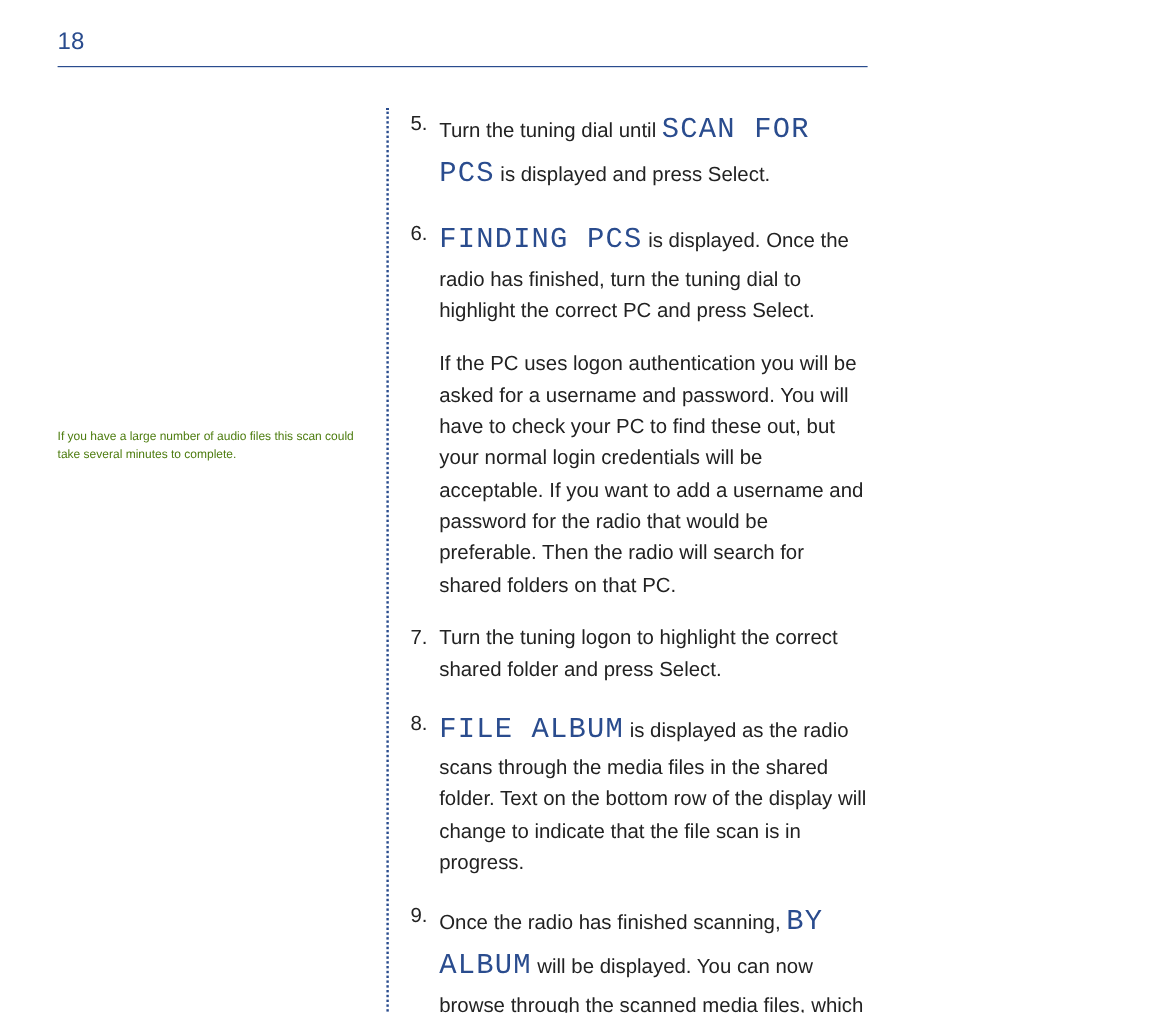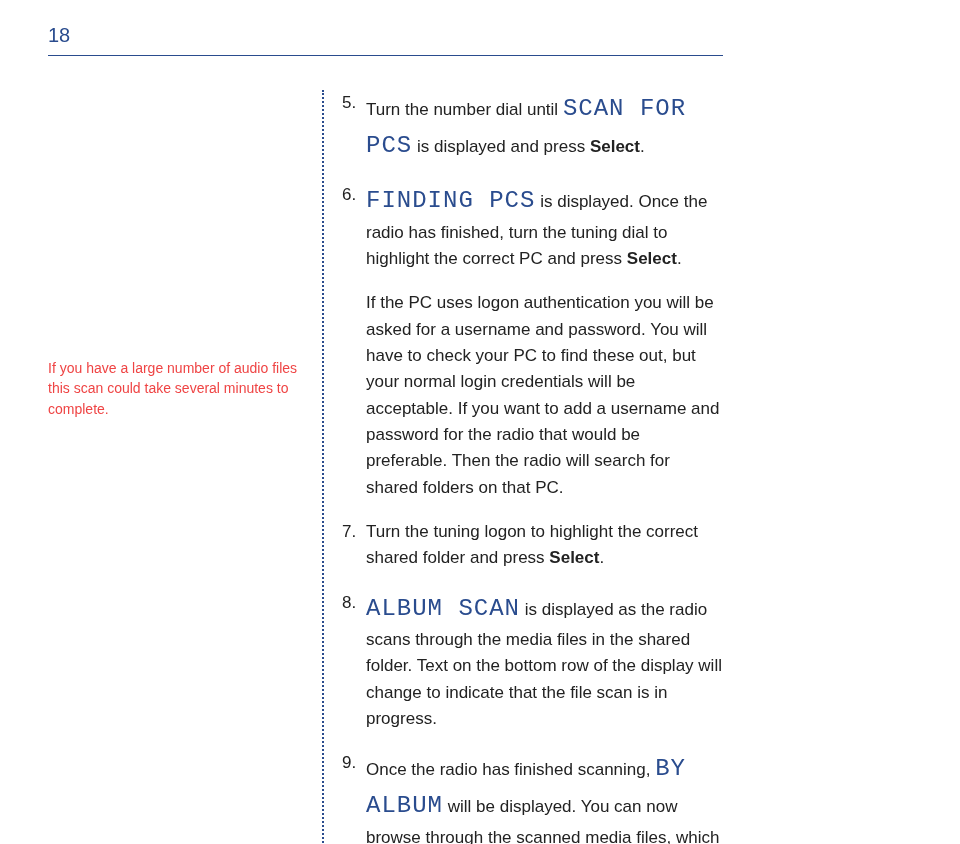--- a/index.html
+++ b/index.html
@@ -6,30 +6,30 @@
   html, body { width: 960px; height: 844px; background: #ffffff; font-family: "Segoe UI", "Helvetica Neue", Arial, sans-serif; }
   .page { width: 763px; height: 844px; position: relative; padding: 24px 40px 24px 48px; }
 
   .header-row { display: flex; align-items: baseline; color: #2a4c8e; }
   .page-num { font-size: 20px; font-weight: 400; margin-right: 26px; }
   .page-title { font-size: 22px; font-weight: 400; letter-spacing: .2px; }
   .header-rule { height: 1px; background: #2a4c8e; margin: 8px 0 0 0; }
 
   .columns { display: flex; margin-top: 34px; position: relative; }
   .sidebar { width: 270px; flex: 0 0 270px; padding-right: 14px; padding-top: 268px; }
-  .sidebar p { color: #ef4444; font-size: 14px; line-height: 1.45; margin-bottom: 12px; }
+  .sidebar p { color: #4d7c0f; font-size: 10px; line-height: 1.45; margin-bottom: 12px; }
 
   .divider { width: 0; border-left: 2px dotted #2a4c8e; margin: 0 18px 0 4px; align-self: stretch; min-height: 640px; }
 
   .main { flex: 1; color: #222; font-size: 17px; line-height: 1.55; }
   .step { display: flex; margin-bottom: 18px; }
   .step-num { width: 24px; flex: 0 0 24px; }
   .step-body { flex: 1; }
   .indent { padding-left: 24px; margin-top: 5px; margin-bottom: 18px; }
-  .bold { font-weight: 700; }
+  .bold { font-weight: 400; }
   .lcd { font-family: Liberation Mono, monospace; color: #2a4c8e; letter-spacing: 1px; font-weight: 400; font-size: 19px; }
   .lcd-big { font-size: 24px; }
 </style>
 </head>
 <body>
 
 <div class="page">
 
   <div class="header-row">
     <div class="page-num">18</div>
@@ -43,21 +43,21 @@
     </div>
 
     <div class="divider"></div>
 
     <div class="main">
 
       <div class="step">
         <div class="step-num">5.</div>
         <div class="step-body">
           <p>
-            <span>Turn the number dial until </span>
+            <span>Turn the tuning dial until </span>
             <span class="lcd lcd-big">SCAN FOR PCS</span>
             <span> is displayed and press </span>
             <span class="bold">Select</span><span>.</span>
           </p>
         </div>
       </div>
 
       <div class="step">
         <div class="step-num">6.</div>
         <div class="step-body">
@@ -80,21 +80,21 @@
             <span>Turn the tuning logon to highlight the correct shared folder and press </span>
             <span class="bold">Select</span><span>.</span>
           </p>
         </div>
       </div>
 
       <div class="step">
         <div class="step-num">8.</div>
         <div class="step-body">
           <p>
-            <span class="lcd lcd-big">ALBUM SCAN</span>
+            <span class="lcd lcd-big">FILE ALBUM</span>
             <span> is displayed as the radio scans through the media files in the shared folder. Text on the bottom row of the display will change to indicate that the file scan is in progress.</span>
           </p>
         </div>
       </div>
 
       <div class="step">
         <div class="step-num">9.</div>
         <div class="step-body">
           <p>
             <span>Once the radio has finished scanning, </span>

